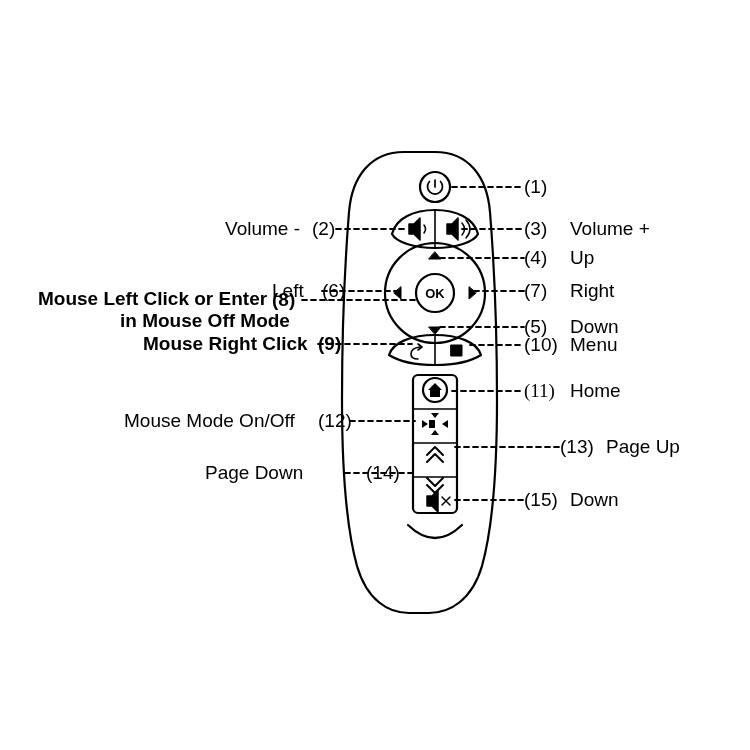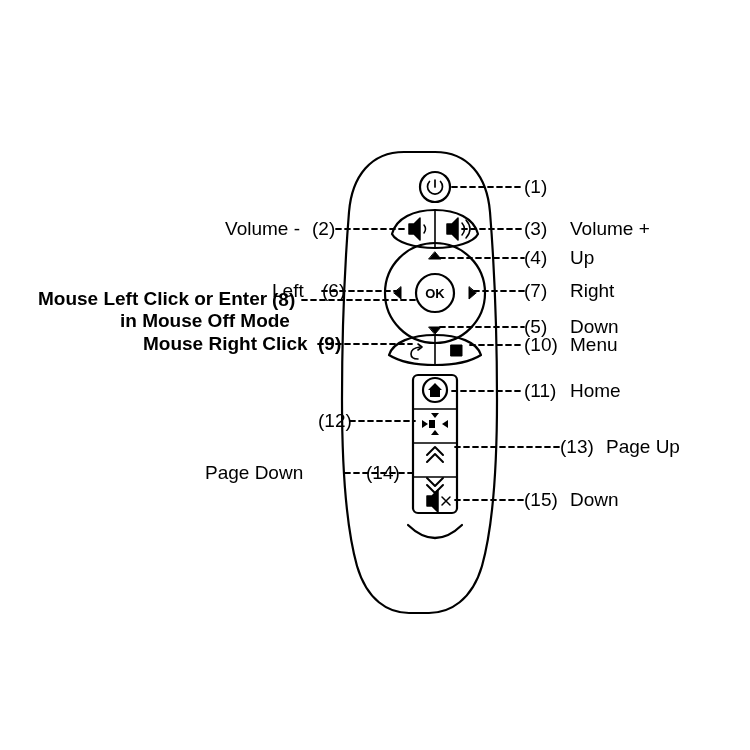--- a/index.html
+++ b/index.html
@@ -179,21 +179,21 @@
 
   <div class="lbl" style="left:524px; top:280px;">(7)</div>
   <div class="lbl" style="left:570px; top:280px;">Right</div>
 
   <div class="lbl" style="left:524px; top:316px;">(5)</div>
   <div class="lbl" style="left:570px; top:316px;">Down</div>
 
   <div class="lbl" style="left:524px; top:334px;">(10)</div>
   <div class="lbl" style="left:570px; top:334px;">Menu</div>
 
-  <div class="lbl" style="left:524px; top:380px;">(11)</div>
+  <div class="lbl" style="left:524px; top:380px;font-family:Liberation Serif, serif;">(11)</div>
   <div class="lbl" style="left:570px; top:380px;">Home</div>
 
   <div class="lbl" style="left:560px; top:436px;">(13)</div>
   <div class="lbl" style="left:606px; top:436px;">Page Up</div>
 
   <div class="lbl" style="left:524px; top:489px;">(15)</div>
   <div class="lbl" style="left:570px; top:489px;">Down</div>
 
   <div class="lbl right" style="right:450px; top:218px; left:auto;">Volume -</div>
   <div class="lbl" style="left:312px; top:218px;">(2)</div>
@@ -201,18 +201,19 @@
   <div class="lbl" style="left:272px; top:280px;">Left</div>
   <div class="lbl" style="left:322px; top:280px;">(6)</div>
 
   <div class="lbl bold" style="left:38px; top:288px;">Mouse Left Click or Enter</div>
   <div class="lbl bold" style="left:78px; top:310px;margin-left:42px;">in Mouse Off Mode</div>
   <div class="lbl bold" style="left:272px; top:289px;">(8)</div>
 
   <div class="lbl bold" style="left:143px; top:333px;">Mouse Right Click</div>
   <div class="lbl bold" style="left:318px; top:333px;">(9)</div>
 
+  <div class="lbl" style="left:124px; top:410px;">Mouse Mode On/Off</div>
   <div class="lbl" style="left:318px; top:410px;">(12)</div>
 
   <div class="lbl" style="left:205px; top:462px;">Page Down</div>
   <div class="lbl" style="left:318px; top:462px;margin-left:48px;">(14)</div>
 
 </div>
 
 </body></html>

